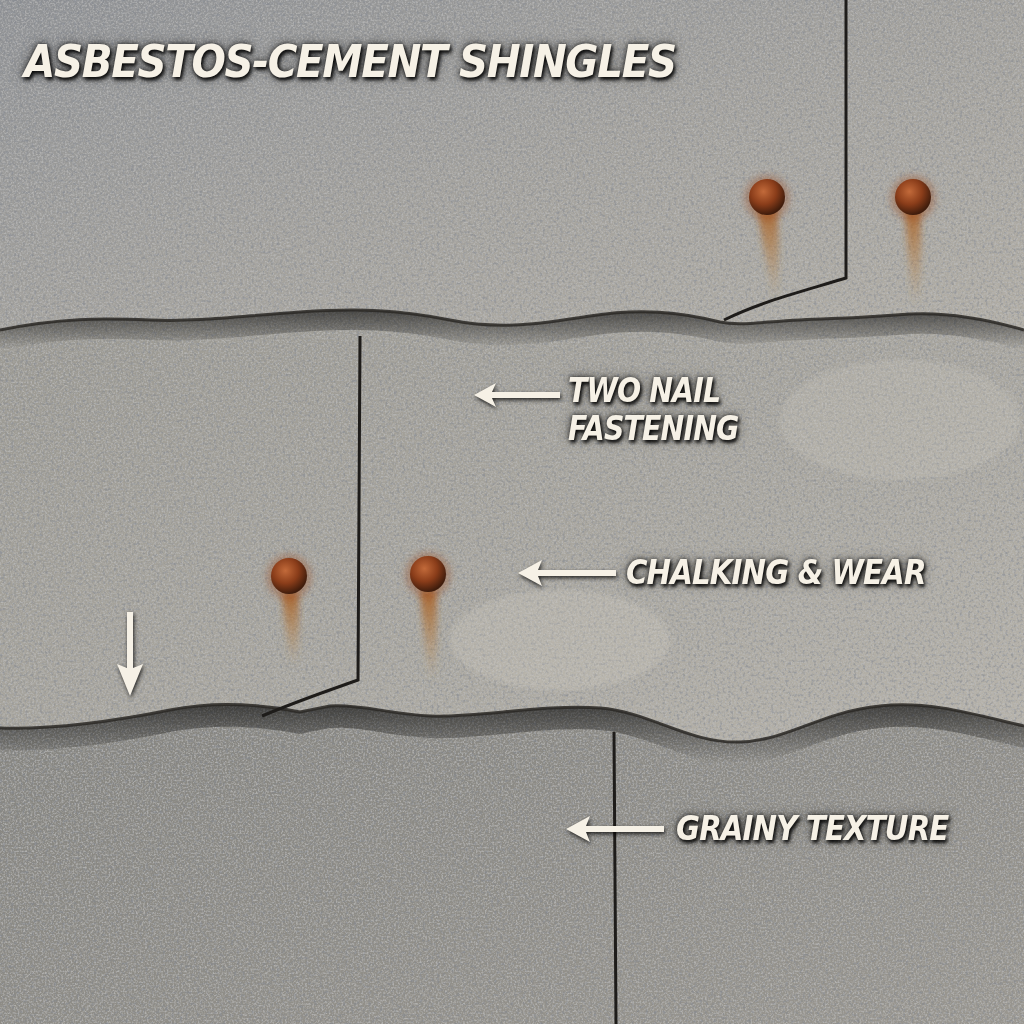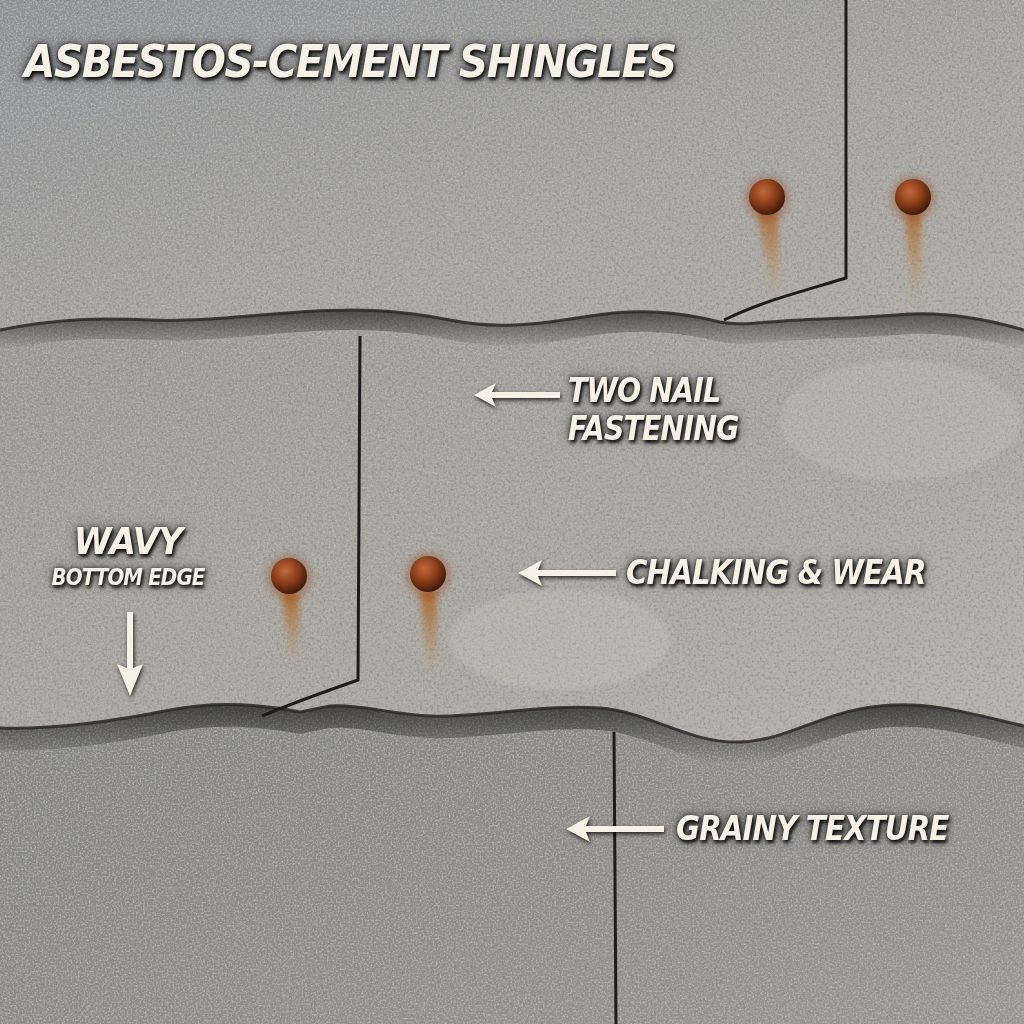--- a/index.html
+++ b/index.html
@@ -162,24 +162,20 @@
   <div class="label lbl-nail">
     <div>TWO NAIL</div>
     <div>FASTENING</div>
   </div>
 
   <svg class="arrow" style="left:518px; top:559px;" width="98" height="28" viewBox="0 0 98 28">
     <path d="M0 14 L24 1 L20 11 L98 11 L98 17 L20 17 L24 27 Z" fill="#f6f1e6"></path>
   </svg>
   <div class="label lbl-chalk">CHALKING &amp; WEAR</div>
 
-  <div class="label lbl-wavy">
-    <span class="l1">WAVY</span>
-    <span class="l2">BOTTOM EDGE</span>
-  </div>
   <svg class="arrow" style="left:115px; top:612px;" width="30" height="84" viewBox="0 0 30 84">
     <path d="M12 0 L18 0 L18 56 L28 52 L15 84 L2 52 L12 56 Z" fill="#f6f1e6"></path>
   </svg>
 
   <svg class="arrow" style="left:566px; top:815px;" width="98" height="28" viewBox="0 0 98 28">
     <path d="M0 14 L24 1 L20 11 L98 11 L98 17 L20 17 L24 27 Z" fill="#f6f1e6"></path>
   </svg>
   <div class="label lbl-grain">GRAINY TEXTURE</div>
 </div>
 

